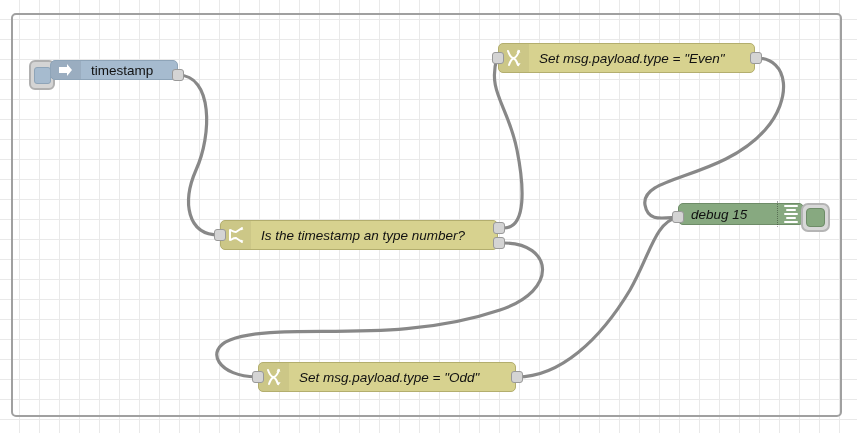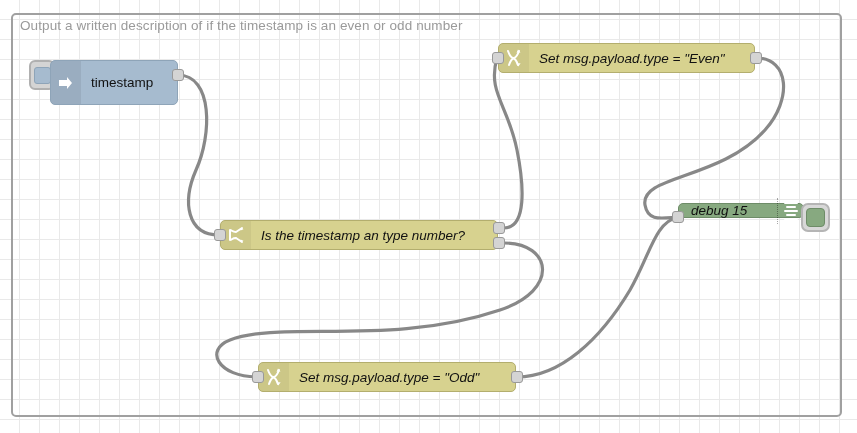--- a/index.html
+++ b/index.html
@@ -84,21 +84,21 @@
     white-space: nowrap;
     overflow: hidden;
   }
   .node-label.italic { font-style: italic; }
 
   
   #node-inject {
     left: 50px;
     top: 60px;
     width: 128px;
-    height: 45px;
+    height: 20px;
     background: #a6bbcf;
     border-color: #8ea4b8;
   }
   #node-inject .node-icon-box { background: rgba(0,0,0,0.07); }
   #inject-button {
     position: absolute;
     left: 29px;
     top: 60px;
     width: 26px;
     height: 30px;
@@ -142,21 +142,21 @@
     width: 258px;
     height: 30px;
     background: #d7d28f;
     border-color: #b3ae6e;
   }
   
   #node-debug {
     left: 678px;
     top: 203px;
     width: 126px;
-    height: 15px;
+    height: 22px;
     background: #87a980;
     border-color: #6e8c68;
     justify-content: center;
   }
   #node-debug .node-label {
     padding-left: 12px;
     padding-right: 4px;
     font-style: italic;
     color: #101010;
   }
@@ -217,21 +217,20 @@
     box-sizing: border-box;
   }
   svg.glyph { display:block; }
 </style>
 </head>
 <body>
 
 <div id="canvas">
 
   <div id="group-box"></div>
-  <div id="group-label">Output a written description of if the timestamp is an even or odd number</div>
 
   <svg id="wires" viewBox="0 0 857 433">
 
     <path class="wire" d="M 178,75 C 213,75 212,135 196,170 C 182,202 187,235 219,235"></path>
 
     <path class="wire" d="M 504,228 C 527,228 524,185 517,150 C 508,105 487,92 497,58"></path>
 
     <path class="wire" d="M 504,243 C 552,243 560,290 500,310 C 390,347 282,320 230,340 C 204,350 218,377 258,377"></path>
 
     <path class="wire" d="M 756,58 C 790,58 792,100 765,130 C 720,180 640,175 645,205 C 648,222 662,218 678,217"></path>

